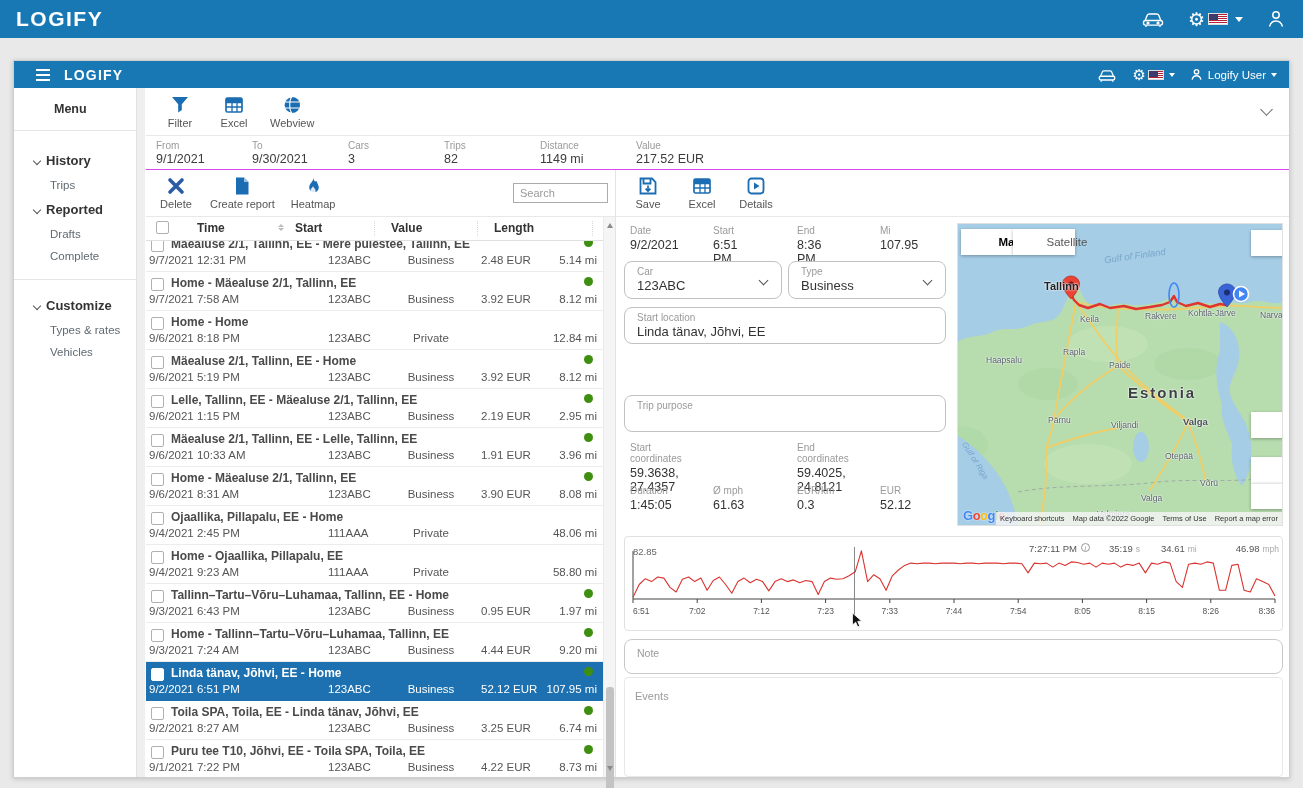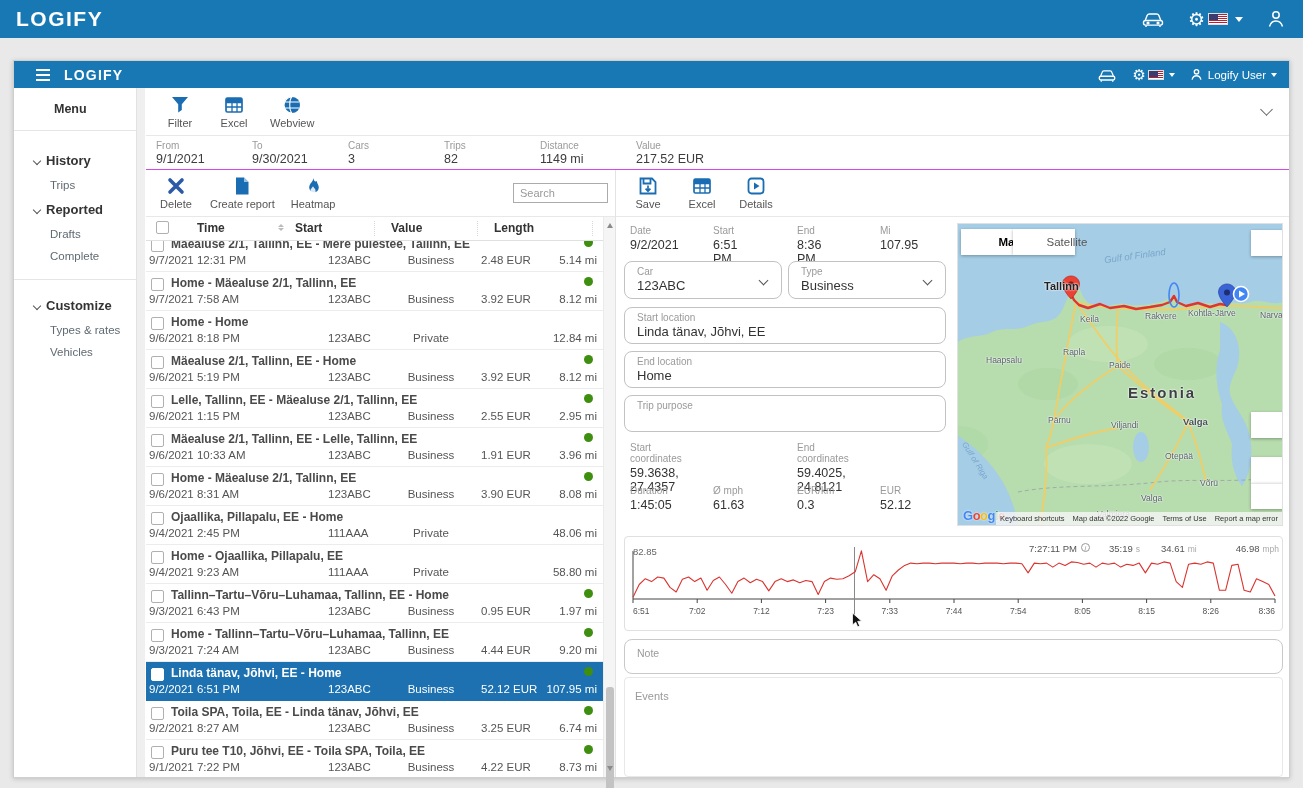--- a/index.html
+++ b/index.html
@@ -380,21 +380,21 @@
                 </div>
               </div>
               <div class="trip-row">
                 <div class="row-inner">
                   <span class="cbx"></span>
                   <span class="row-title">Lelle, Tallinn, EE - Mäealuse 2/1, Tallinn, EE</span>
                   <span class="row-dot"></span>
                   <span class="rc rc-time">9/6/2021 1:15 PM</span>
                   <span class="rc rc-car">123ABC</span>
                   <span class="rc rc-type">Business</span>
-                  <span class="rc rc-val">2.55 EUR</span>
+                  <span class="rc rc-val">2.19 EUR</span>
                   <span class="rc rc-len">2.95 mi</span>
                 </div>
               </div>
               <div class="trip-row">
                 <div class="row-inner">
                   <span class="cbx"></span>
                   <span class="row-title">Mäealuse 2/1, Tallinn, EE - Lelle, Tallinn, EE</span>
                   <span class="row-dot"></span>
                   <span class="rc rc-time">9/6/2021 10:33 AM</span>
                   <span class="rc rc-car">123ABC</span>
@@ -565,24 +565,20 @@
             <span class="chev"></span>
           </div>
           <div class="input-box" id="type-select" style="left:172px;top:91px;width:158px;height:38px;">
             <span class="ib-label">Type</span>
             <span class="ib-value">Business</span>
             <span class="chev"></span>
           </div>
           <div class="input-box" style="left:8px;top:137px;width:322px;height:37px;">
             <span class="ib-label">Start location</span>
             <span class="ib-value">Linda tänav, Jõhvi, EE</span>
-          </div>
-          <div class="input-box" style="left:8px;top:181px;width:322px;height:37px;">
-            <span class="ib-label">End location</span>
-            <span class="ib-value">Home</span>
           </div>
           <div class="input-box" style="left:8px;top:225px;width:322px;height:37px;">
             <span class="ib-label">Trip purpose</span>
           </div>
 
           <div id="coords" style="position: absolute; left: 0px; top: 272px;">
               <div class="stat" style="left: 14px; top: 0px;">
                 <span class="fld-label">Start coordinates</span>
                 <span class="fld-value">59.3638, 27.4357</span>
               </div>

